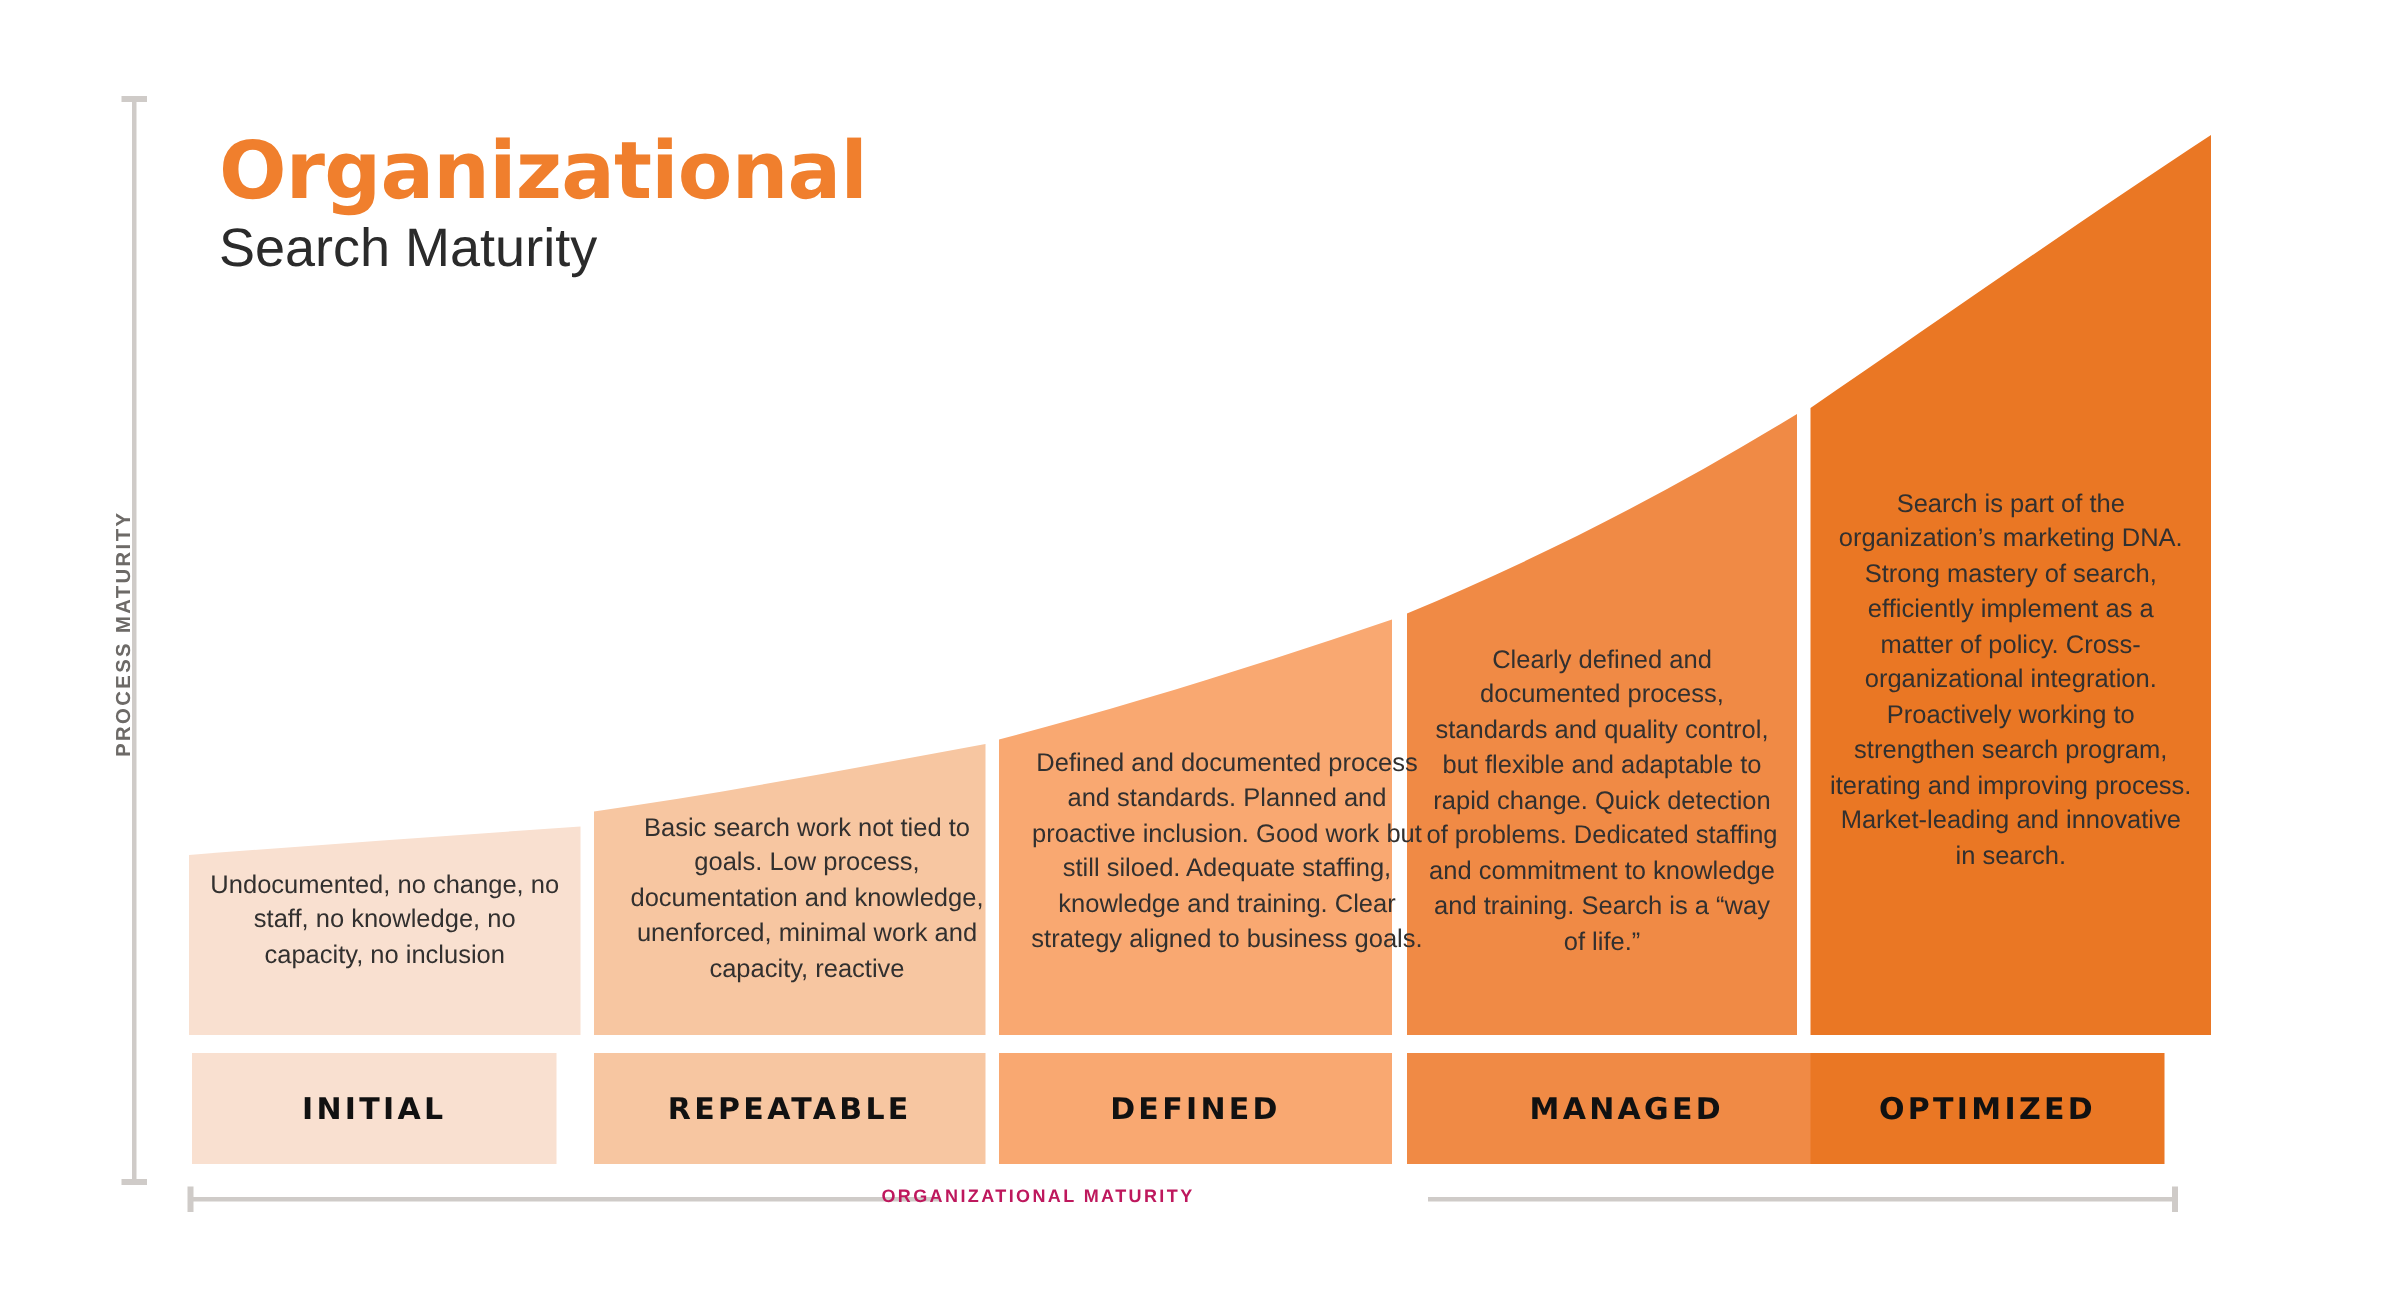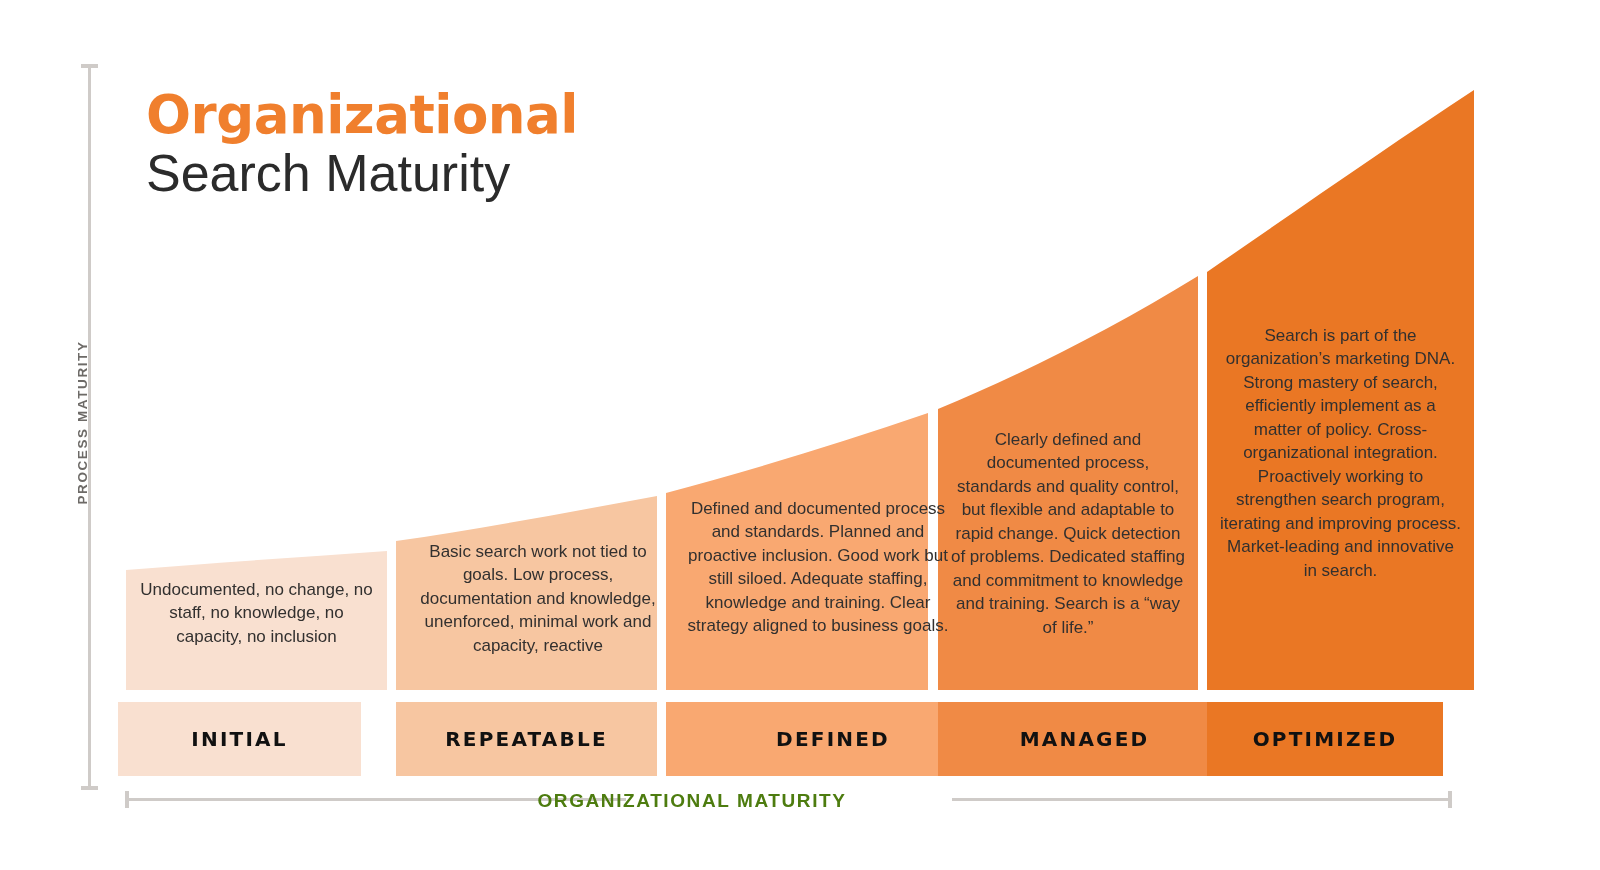--- a/index.html
+++ b/index.html
@@ -31,21 +31,21 @@
     font-size: 53px;
     font-weight: 700;
     letter-spacing: -0.5px;
     color: #F07F2D;
     line-height: 1.0;
     margin: 0 0 6px 0;
     white-space: nowrap;
   }
   .title-line2 {
     font-family: "Liberation Sans", sans-serif;
-    font-size: 52px;
+    font-size: 36px;
     font-weight: 300;
     color: #2b2b2b;
     line-height: 1.0;
     margin: 0;
     white-space: nowrap;
   }
 
   
   .y-axis-line {
     position: absolute;
@@ -84,24 +84,24 @@
     color: #6d6a67;
     font-family: "Liberation Sans", sans-serif;
   }
 
   .x-axis-label {
     position: absolute;
     left: 0;
     top: 790px;
     width: 1384px;
     text-align: center;
-    font-size: 19px;
+    font-size: 12px;
     font-weight: 700;
     letter-spacing: 1.6px;
-    color: #4d7c0f;
+    color: #be185d;
     font-family: "Liberation Sans", sans-serif;
   }
   .x-axis-line-left {
     position: absolute;
     left: 126px;
     top: 798px;
     width: 500px;
     height: 3px;
     background: #cfcbc8;
   }
@@ -216,29 +216,29 @@
   <div class="col-text" style="left:126px; top:578px; width:261px;">Undocumented, no change, no staff, no knowledge, no capacity, no inclusion</div>
 
   <div class="col-text" style="left:396px; top:540px; width:284px;">Basic search work not tied to goals. Low process, documentation and knowledge, unenforced, minimal work and capacity, reactive</div>
 
   <div class="col-text" style="left:666px; top:497px; width:304px;">Defined and documented process and standards. Planned and proactive inclusion. Good work but still siloed. Adequate staffing, knowledge and training. Clear strategy aligned to business goals.</div>
 
   <div class="col-text" style="left:938px; top:428px; width:260px;">Clearly defined and documented process, standards and quality control, but flexible and adaptable to rapid change. Quick detection of problems. Dedicated staffing and commitment to knowledge and training. Search is a “way of life.”</div>
 
   <div class="col-text" style="left:1207px; top:324px; width:267px;">Search is part of the organization’s marketing DNA. Strong mastery of search, efficiently implement as a matter of policy. Cross-organizational integration. Proactively working to strengthen search program, iterating and improving process. Market-leading and innovative in search.</div>
 
-  <div class="stage-box" style="left:118px; width:243px; background:#F9E0D0;">
+  <div class="stage-box" style="left:128px; width:243px; background:#F9E0D0;">
     <span class="stage-label">INITIAL</span>
   </div>
 
   <div class="stage-box" style="left:396px; width:261px; background:#F7C6A1;">
     <span class="stage-label">REPEATABLE</span>
   </div>
 
-  <div class="stage-box" style="left:666px; width:262px; background:#F9A871;padding-left:36px;">
+  <div class="stage-box" style="left:666px; width:262px; background:#F9A871;">
     <span class="stage-label">DEFINED</span>
   </div>
 
   <div class="stage-box" style="left:938px; width:293px; background:#F08A45;">
     <span class="stage-label">MANAGED</span>
   </div>
 
   <div class="stage-box" style="left:1207px; width:236px; background:#EA7724;">
     <span class="stage-label">OPTIMIZED</span>
   </div>

